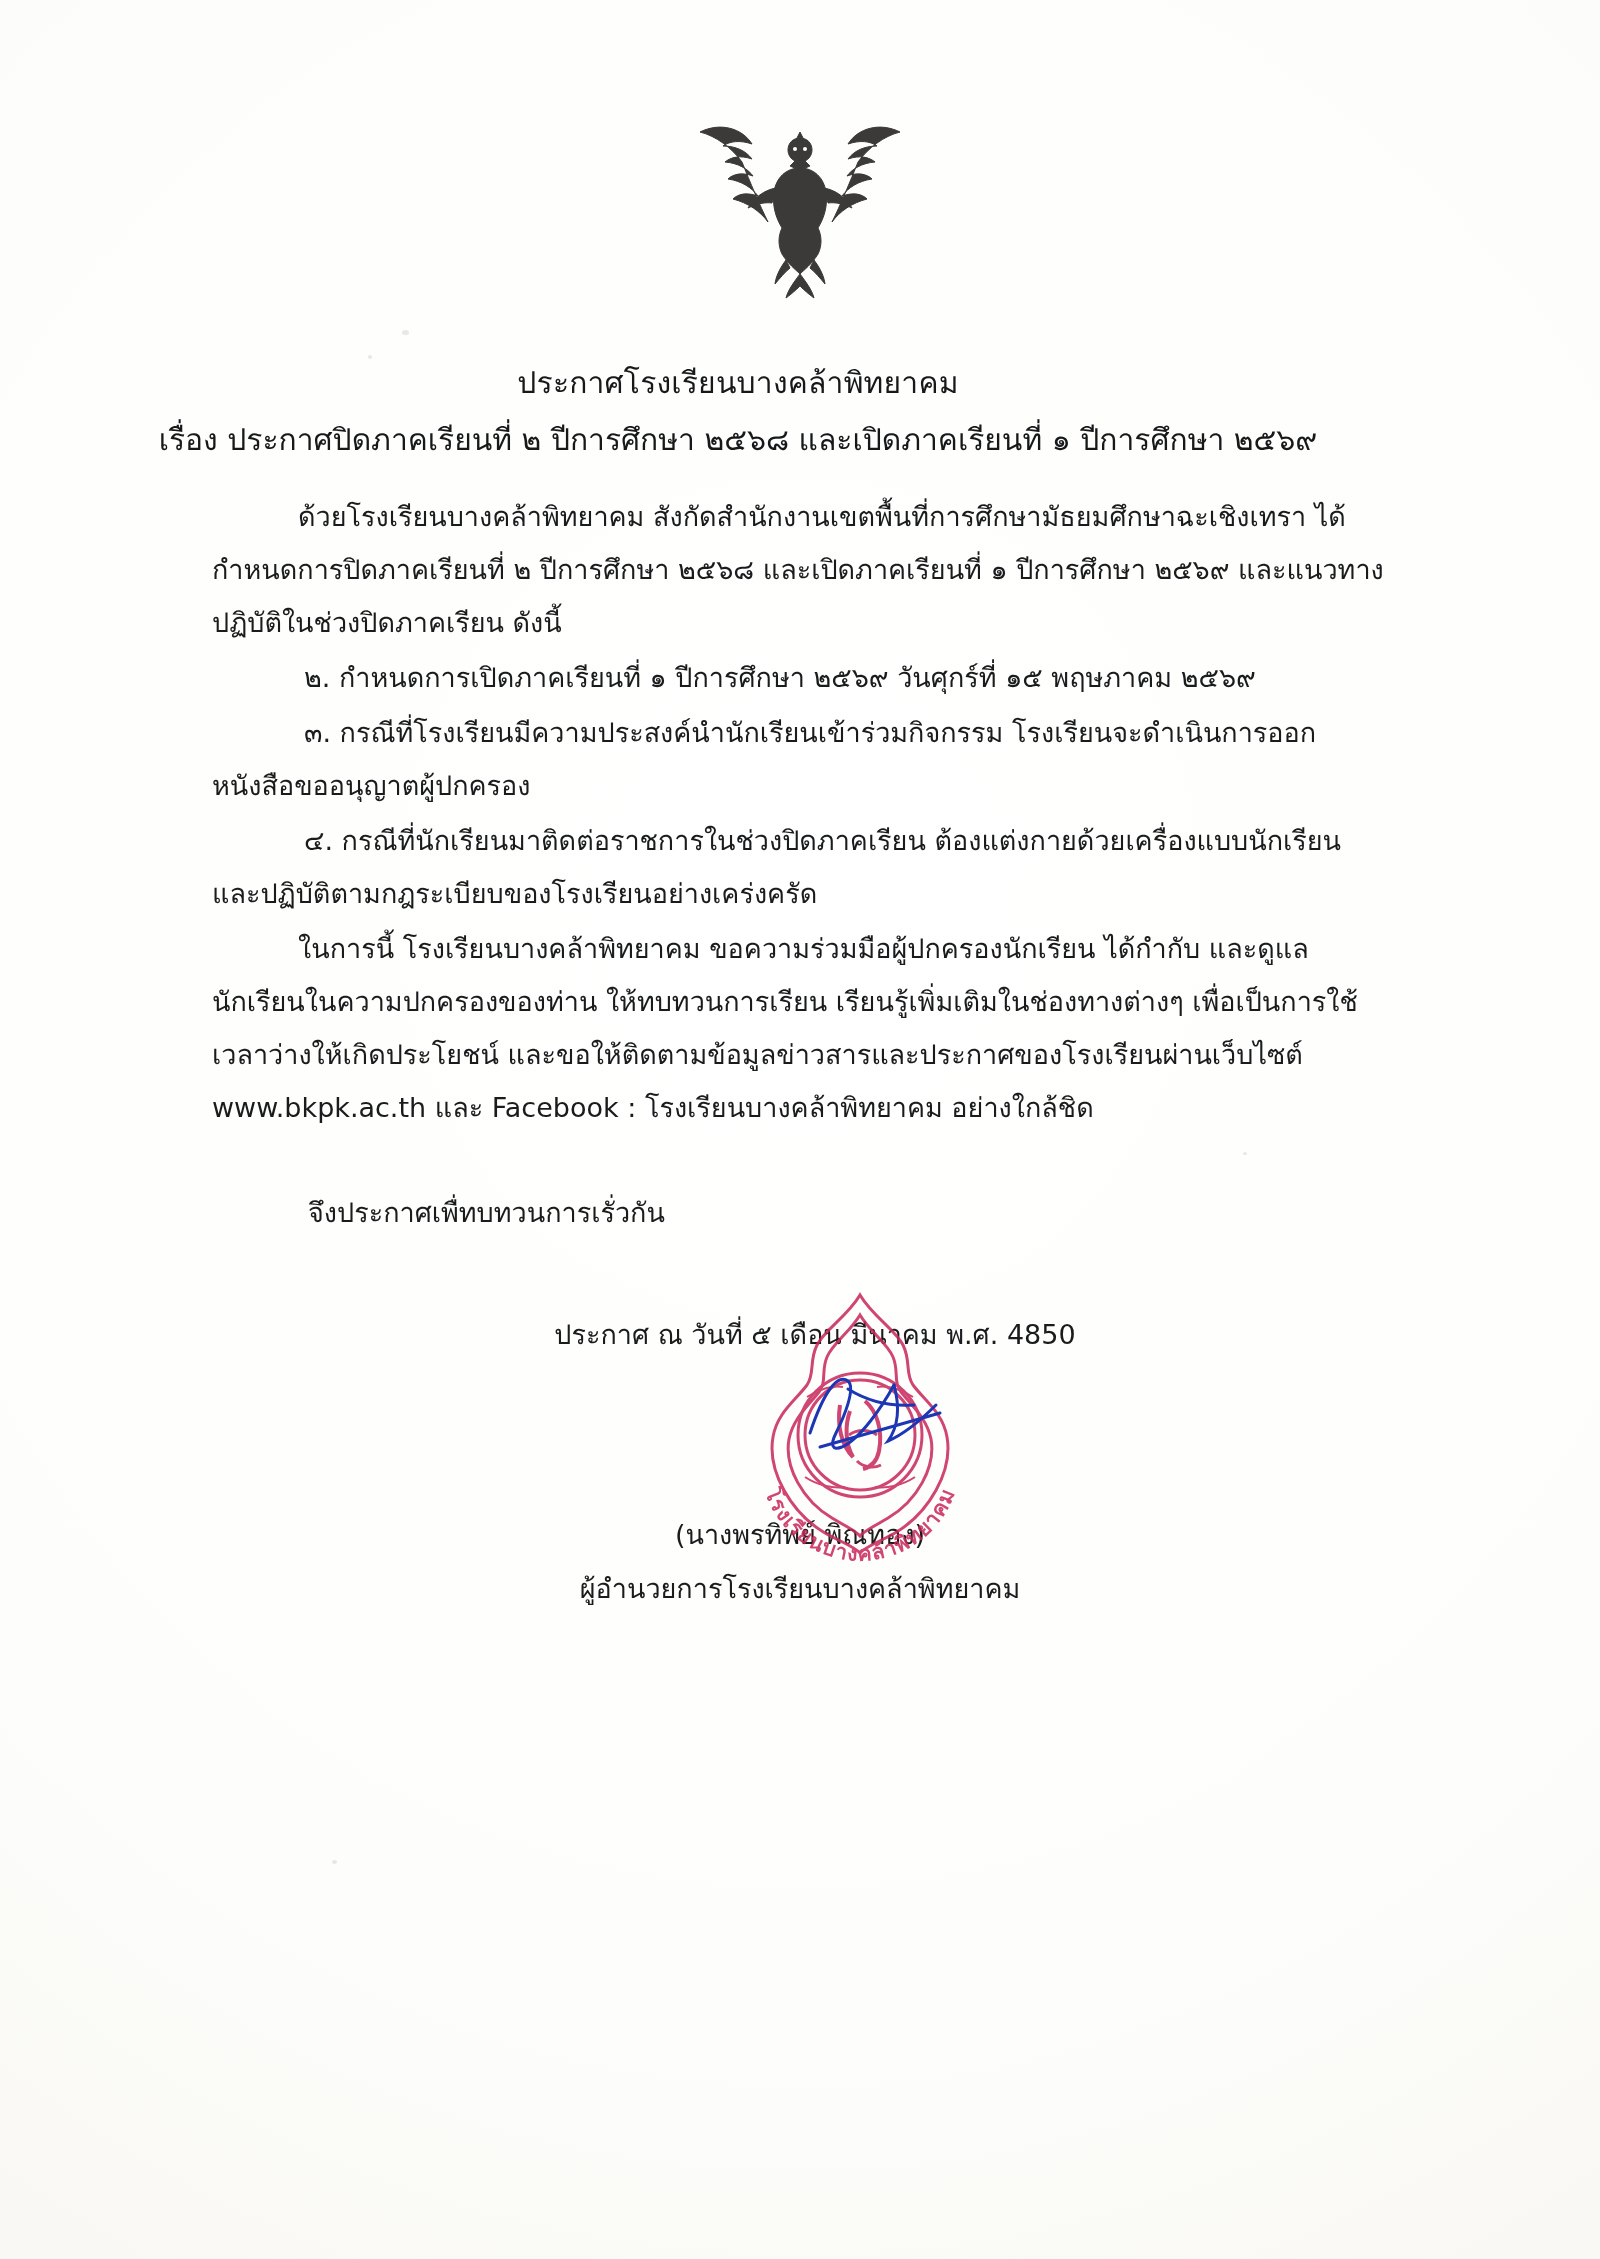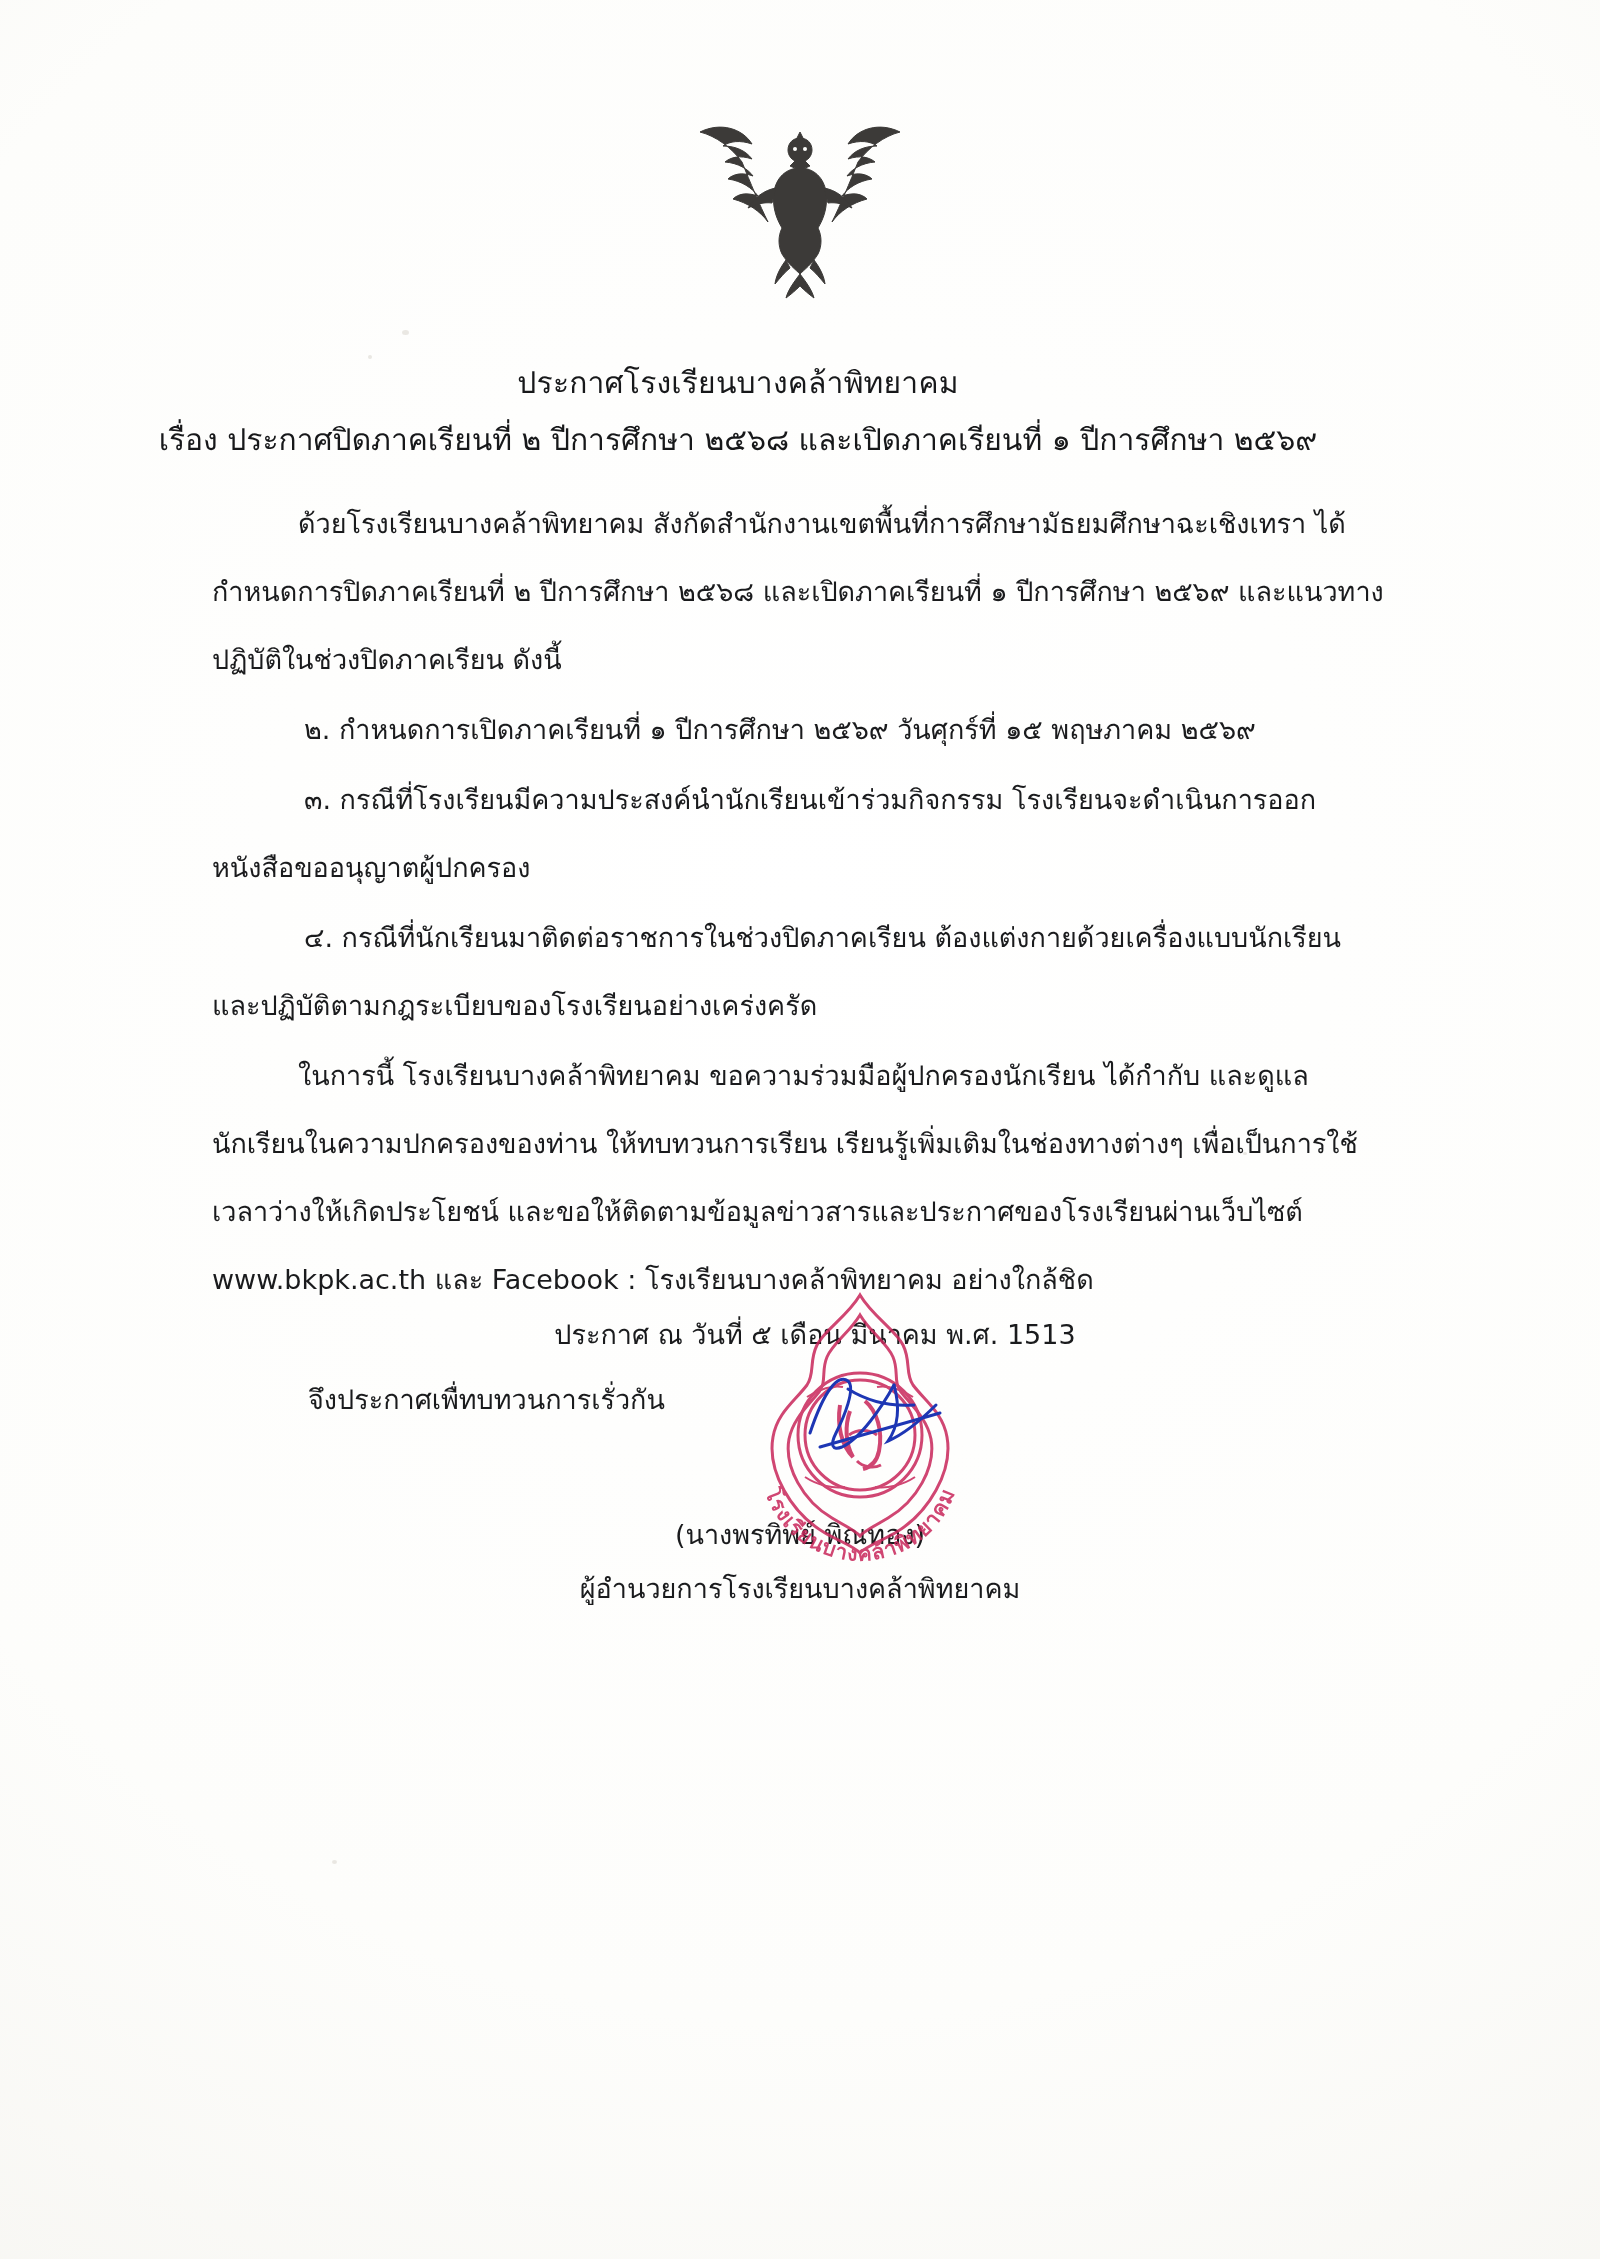--- a/index.html
+++ b/index.html
@@ -71,21 +71,21 @@
   }
 
   
   .body-block {
     position: absolute;
     top: 490px;
     left: 212px;
     width: 1180px;
     color: #1a1b1d;
     font-size: 27px;
-    line-height: 68px;
+    line-height: 53px;
   }
   .para {
     margin: 0 0 2px 0;
     text-align: left;
   }
   .para.indent { text-indent: 86px; }
   .para.indent-sm { text-indent: 92px; }
 
   .closing {
     text-indent: 96px;
@@ -203,21 +203,21 @@
     <div class="body-block">
       <p class="para indent">ด้วยโรงเรียนบางคล้าพิทยาคม สังกัดสำนักงานเขตพื้นที่การศึกษามัธยมศึกษาฉะเชิงเทรา ได้กำหนดการปิดภาคเรียนที่ ๒ ปีการศึกษา ๒๕๖๘ และเปิดภาคเรียนที่ ๑ ปีการศึกษา ๒๕๖๙ และแนวทางปฏิบัติในช่วงปิดภาคเรียน ดังนี้</p>
       <p class="para indent-sm">๒. กำหนดการเปิดภาคเรียนที่ ๑ ปีการศึกษา ๒๕๖๙ วันศุกร์ที่ ๑๕ พฤษภาคม ๒๕๖๙</p>
       <p class="para indent-sm">๓. กรณีที่โรงเรียนมีความประสงค์นำนักเรียนเข้าร่วมกิจกรรม โรงเรียนจะดำเนินการออกหนังสือขออนุญาตผู้ปกครอง</p>
       <p class="para indent-sm">๔. กรณีที่นักเรียนมาติดต่อราชการในช่วงปิดภาคเรียน ต้องแต่งกายด้วยเครื่องแบบนักเรียน และปฏิบัติตามกฎระเบียบของโรงเรียนอย่างเคร่งครัด</p>
       <p class="para indent">ในการนี้ โรงเรียนบางคล้าพิทยาคม ขอความร่วมมือผู้ปกครองนักเรียน ได้กำกับ และดูแลนักเรียนในความปกครองของท่าน ให้ทบทวนการเรียน เรียนรู้เพิ่มเติมในช่องทางต่างๆ เพื่อเป็นการใช้เวลาว่างให้เกิดประโยชน์ และขอให้ติดตามข้อมูลข่าวสารและประกาศของโรงเรียนผ่านเว็บไซต์ www.bkpk.ac.th และ Facebook : โรงเรียนบางคล้าพิทยาคม อย่างใกล้ชิด</p>
       <p class="para closing">จึงประกาศเพื่ทบทวนการเรั่วกัน</p>
     </div>
 
     <div class="sig-block">
-      <div class="sig-date">ประกาศ ณ วันที่ ๕ เดือน มีนาคม พ.ศ. 1513</div>
+      <div class="sig-date">ประกาศ ณ วันที่ ๕ เดือน มีนาคม พ.ศ. 4850</div>
       <div class="sig-name">(นางพรทิพย์  พิณทอง)</div>
       <div class="sig-role">ผู้อำนวยการโรงเรียนบางคล้าพิทยาคม</div>
     </div>
 
     <div class="seal">
       <svg viewBox="0 0 230 290" width="230" height="290" aria-hidden="true">
         <defs>
           <path id="arcPath" d="M 18 200 A 100 100 0 0 0 212 200"></path>
         </defs>
         <g fill="none" stroke="#c9285c" stroke-width="3">

